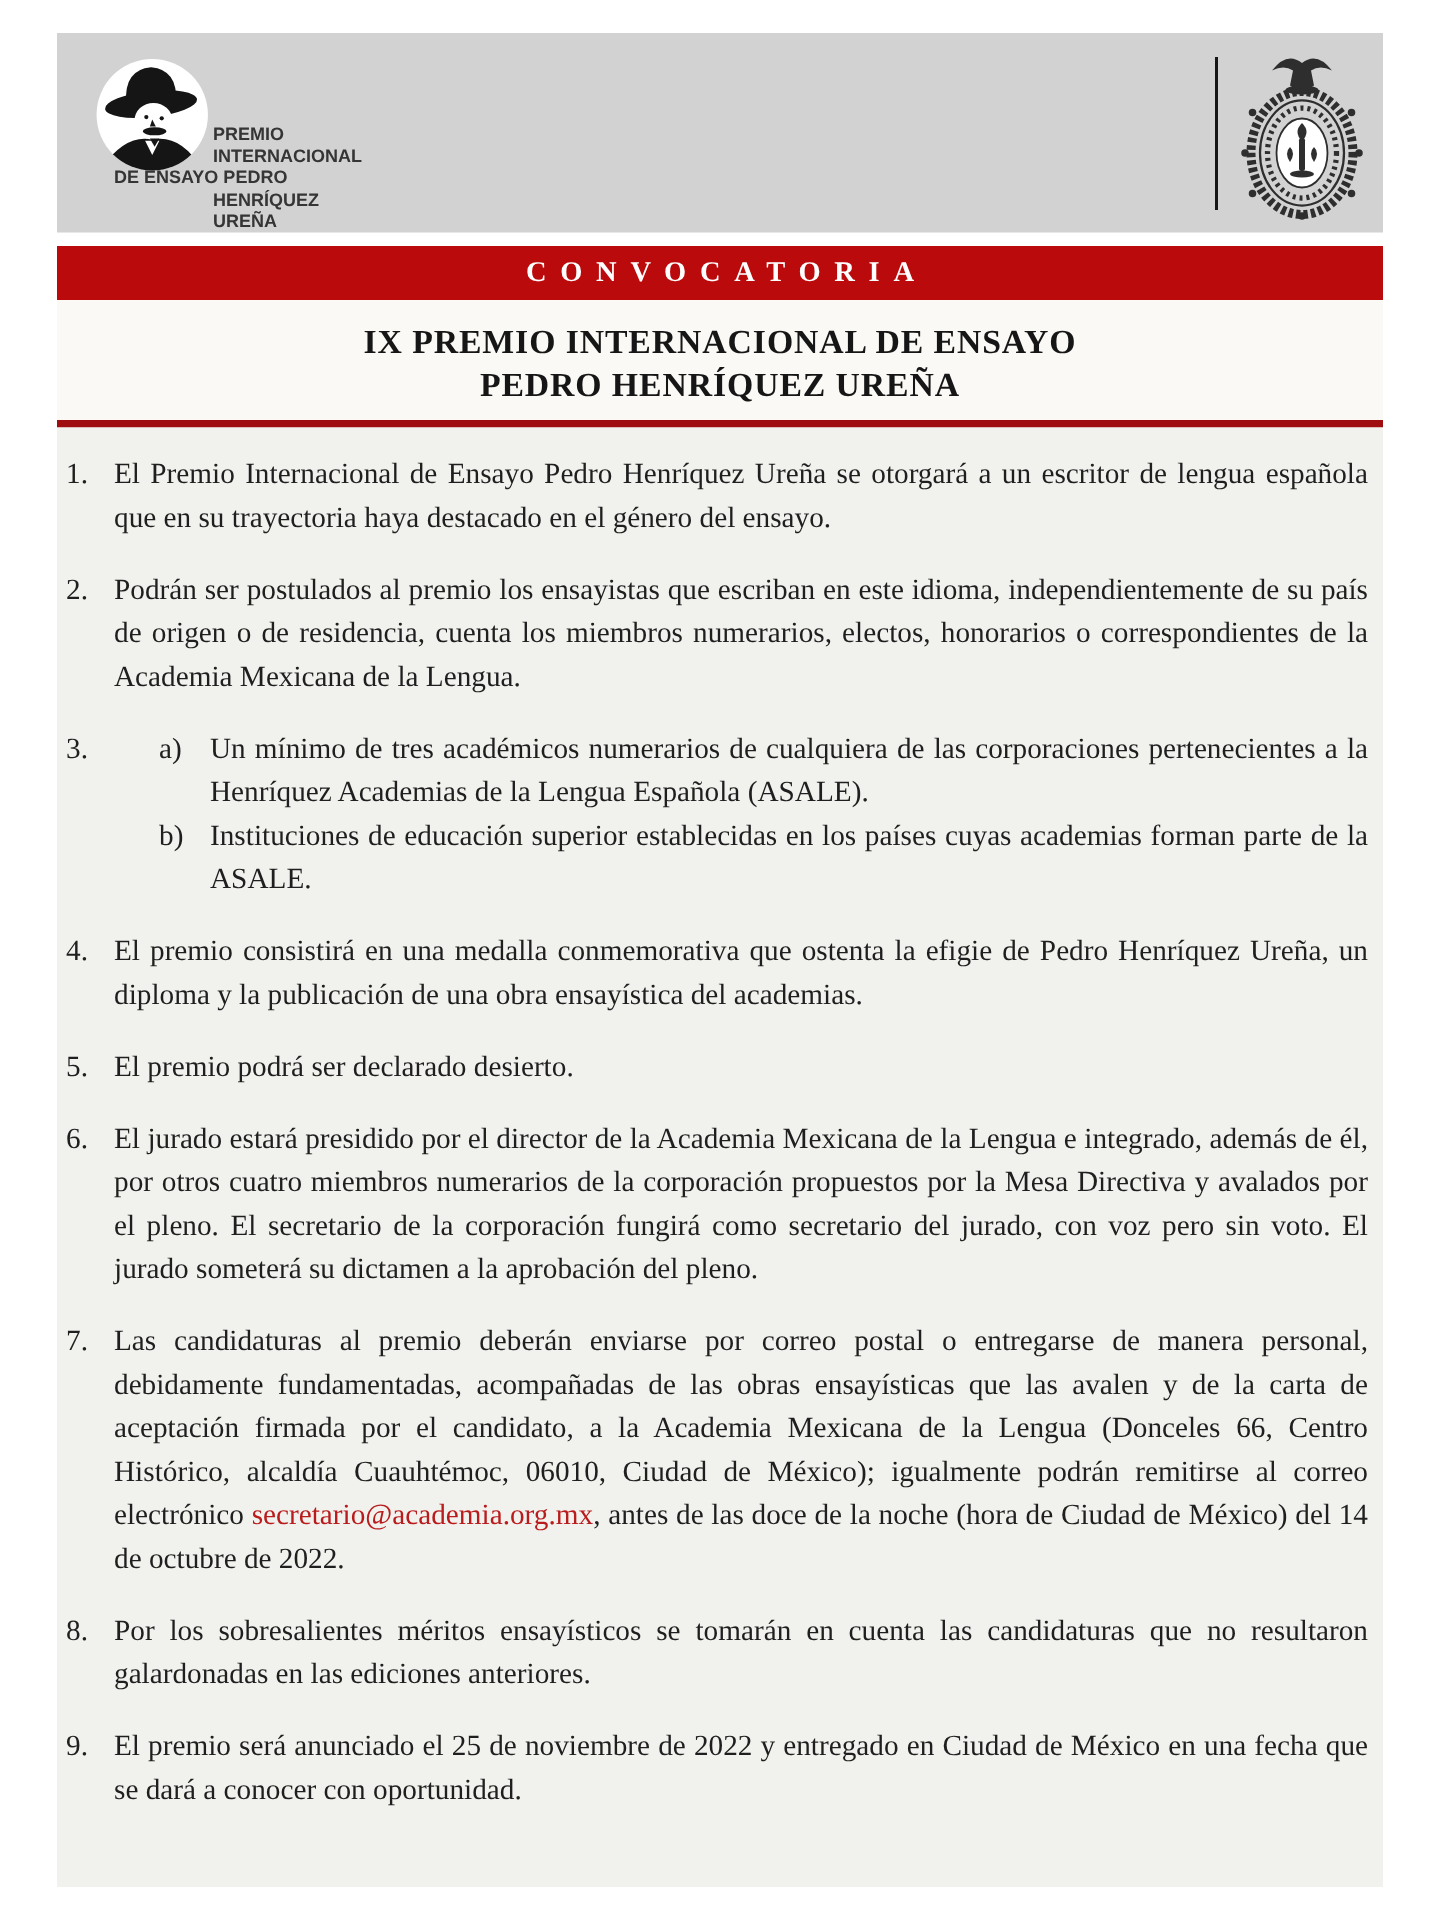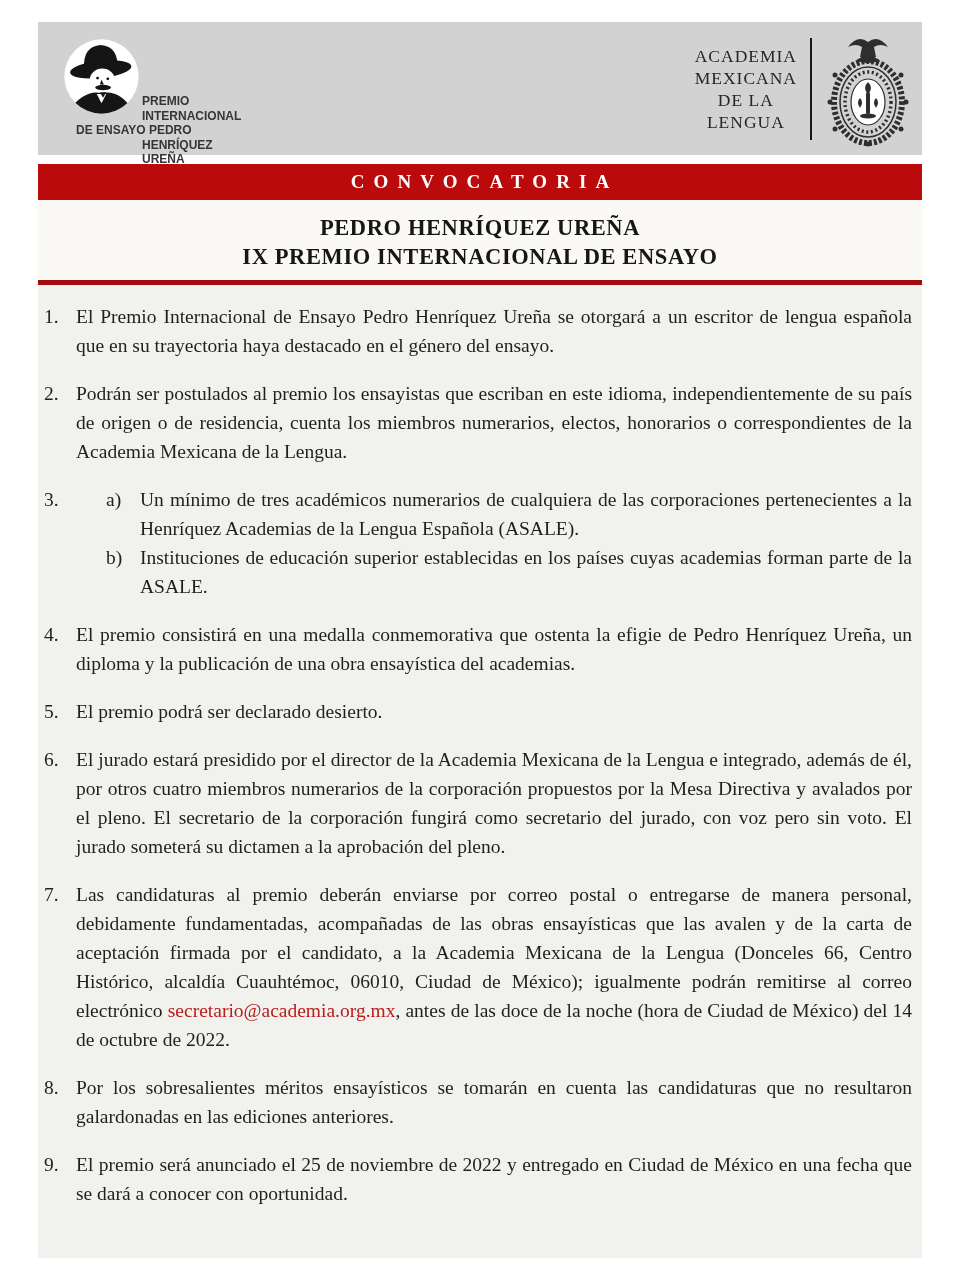--- a/index.html
+++ b/index.html
@@ -3,21 +3,21 @@
 <meta charset="utf-8">
 <style>
   html,body{margin:0;padding:0;background:#ffffff;}
   .page{width:960px;height:1280px;background:#ffffff;position:relative;overflow:hidden;
         font-family:"Liberation Serif", serif;}
   .content{width:884px;margin:22px 0 0 38px;}
 
   
   .gray-banner{height:133px;background:#d2d2d2;position:relative;margin-bottom:9px;}
   .portrait{position:absolute;left:24px;top:15px;width:79px;height:79px;}
-  .logo-text{position:absolute;left:38px;top:72px;
+  .logo-text{position:absolute;left:38px;top:60px;
              font-family:"Liberation Sans", sans-serif;font-weight:700;
              font-size:12px;line-height:14.5px;letter-spacing:0;color:#353535;white-space:nowrap;}
   .logo-text .ind{padding-left:66px;}
   .right-group{position:absolute;right:8px;top:8px;height:117px;display:flex;align-items:center;}
   .aml-wordmark{text-align:center;font-size:17.5px;line-height:22px;letter-spacing:1px;
                 color:#262626;margin-right:13px;}
   .v-divider{width:2px;height:102px;background:#161616;margin-right:10px;}
   .seal{width:92px;height:117px;}
 
   
@@ -71,26 +71,20 @@
       </span>
       <div class="logo-text">
         <div class="ind">PREMIO</div>
         <div class="ind">INTERNACIONAL</div>
         <div>DE ENSAYO PEDRO</div>
         <div class="ind">HENRÍQUEZ</div>
         <div class="ind">UREÑA</div>
       </div>
 
       <div class="right-group">
-        <div class="aml-wordmark">
-          <div>ACADEMIA</div>
-          <div>MEXICANA</div>
-          <div>DE LA</div>
-          <div>LENGUA</div>
-        </div>
         <div class="v-divider"></div>
         <span class="seal">
           <svg viewBox="0 0 92 117" width="92" height="117">
             <g fill="#2e2e2e" stroke="none">
               <path d="M26,17 Q36,4 46,12 Q56,4 66,17 Q58,13 52,17 L54,27 Q46,33 38,27 L40,17 Q34,13 26,17 Z"></path>
               <ellipse cx="46" cy="30" rx="11" ry="3"></ellipse>
               <circle cx="13" cy="45" r="2.5"></circle>
                 <circle cx="79" cy="45" r="2.5"></circle>
               <circle cx="8" cy="72" r="2.5"></circle>
                 <circle cx="84" cy="72" r="2.5"></circle>
@@ -112,22 +106,22 @@
           </svg>
         </span>
       </div>
     </header>
 
     <div class="red-band">
       <span class="band-label">CONVOCATORIA</span>
     </div>
 
     <div class="title-block">
+      <div class="title-line">IX PREMIO INTERNACIONAL DE ENSAYO</div>
       <div class="title-line">PEDRO HENRÍQUEZ UREÑA</div>
-      <div class="title-line">IX PREMIO INTERNACIONAL DE ENSAYO</div>
     </div>
     <div class="red-rule"></div>
 
     <main class="doc-body">
 
       <div class="clause">
         <span class="marker">1.</span>
         <div class="ctext">El Premio Internacional de Ensayo Pedro Henríquez Ureña se otorgará a un escritor de lengua española que en su trayectoria haya destacado en el género del ensayo.</div>
       </div>
 

